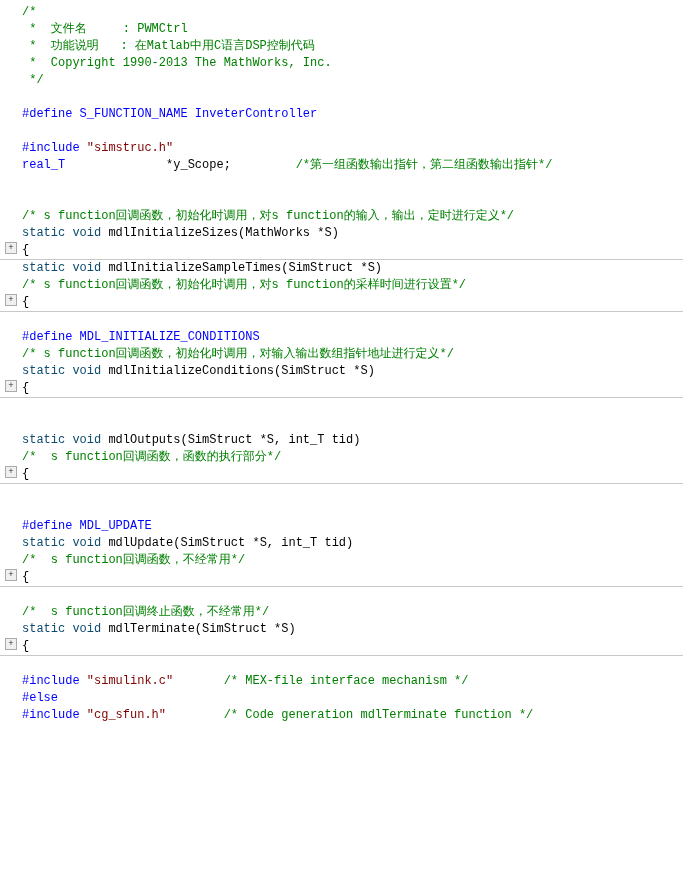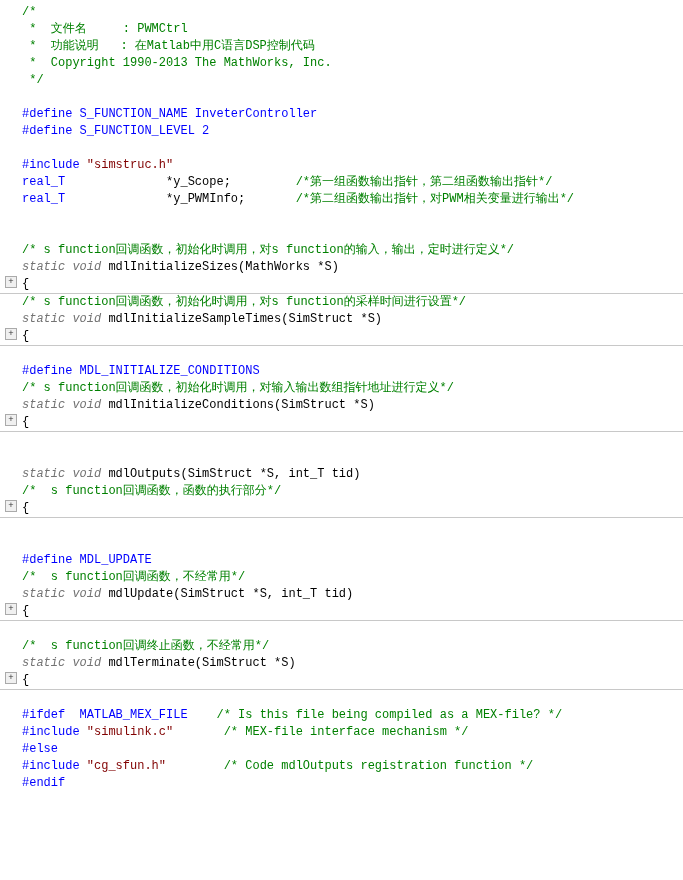--- a/index.html
+++ b/index.html
@@ -54,21 +54,21 @@
       cursor: pointer;
       line-height: 1;
     }
     .line-content {
       flex: 1;
       white-space: pre;
       padding-left: 2px;
     }
     
     .c-comment { color: #008000; }
-    .c-keyword { color: #737373; font-style: italic; }
+    .c-keyword { color: #0c4a6e; }
     .c-preprocessor { color: #0000ff; }
     .c-type { color: #0000ff; }
     .c-string { color: #800000; }
     .c-normal { color: #000000; }
 
     .separator-line {
       border-bottom: 1px solid #c8c8c8;
       margin: 0;
     }
 
@@ -80,58 +80,54 @@
 <body>
 
 <div id="code-editor">
 <div class="code-line"><div class="fold-gutter"></div><div class="line-content"><span class="c-comment">/*</span></div></div>
     <div class="code-line"><div class="fold-gutter"></div><div class="line-content"><span class="c-comment"> *  文件名     : PWMCtrl</span></div></div>
     <div class="code-line"><div class="fold-gutter"></div><div class="line-content"><span class="c-comment"> *  功能说明   : 在Matlab中用C语言DSP控制代码</span></div></div>
     <div class="code-line"><div class="fold-gutter"></div><div class="line-content"><span class="c-comment"> *  Copyright 1990-2013 The MathWorks, Inc.</span></div></div>
     <div class="code-line"><div class="fold-gutter"></div><div class="line-content"><span class="c-comment"> */</span></div></div>
     <div class="blank-line"></div>
     <div class="code-line"><div class="fold-gutter"></div><div class="line-content"><span class="c-preprocessor">#define S_FUNCTION_NAME InveterController</span></div></div>
-    <div class="code-line"><div class="fold-gutter"></div><div class="line-content"><span class="c-preprocessor">#define S_FUNCTION_LEVEL 2</span></div></div>
     <div class="blank-line"></div>
     <div class="code-line"><div class="fold-gutter"></div><div class="line-content"><span class="c-preprocessor">#include </span><span class="c-string">"simstruc.h"</span></div></div>
     <div class="code-line"><div class="fold-gutter"></div><div class="line-content"><span class="c-type">real_T</span><span class="c-normal">              *y_Scope;</span><span class="c-comment">         /*第一组函数输出指针，第二组函数输出指针*/</span></div></div>
-    <div class="code-line"><div class="fold-gutter"></div><div class="line-content"><span class="c-type">real_T</span><span class="c-normal">              *y_PWMInfo;</span><span class="c-comment">       /*第二组函数输出指针，对PWM相关变量进行输出*/</span></div></div>
     <div class="blank-line"></div>
     <div class="blank-line"></div>
     <div class="code-line"><div class="fold-gutter"></div><div class="line-content"><span class="c-comment">/* s function回调函数，初始化时调用，对s function的输入，输出，定时进行定义*/</span></div></div>
     <div class="code-line"><div class="fold-gutter"></div><div class="line-content"><span class="c-keyword">static void </span><span class="c-normal">mdlInitializeSizes(MathWorks *S)</span></div></div>
     <div class="code-line"><div class="fold-gutter"><div class="fold-btn">+</div></div><div class="line-content"><span class="c-normal">{</span></div></div>
     <div class="separator-line"></div>
+    <div class="code-line"><div class="fold-gutter"></div><div class="line-content"><span class="c-keyword">static void </span><span class="c-normal">mdlInitializeSampleTimes(SimStruct *S)</span></div></div>
     <div class="code-line"><div class="fold-gutter"></div><div class="line-content"><span class="c-comment">/* s function回调函数，初始化时调用，对s function的采样时间进行设置*/</span></div></div>
-    <div class="code-line"><div class="fold-gutter"></div><div class="line-content"><span class="c-keyword">static void </span><span class="c-normal">mdlInitializeSampleTimes(SimStruct *S)</span></div></div>
     <div class="code-line"><div class="fold-gutter"><div class="fold-btn">+</div></div><div class="line-content"><span class="c-normal">{</span></div></div>
     <div class="separator-line"></div>
     <div class="blank-line"></div>
     <div class="code-line"><div class="fold-gutter"></div><div class="line-content"><span class="c-preprocessor">#define MDL_INITIALIZE_CONDITIONS</span></div></div>
     <div class="code-line"><div class="fold-gutter"></div><div class="line-content"><span class="c-comment">/* s function回调函数，初始化时调用，对输入输出数组指针地址进行定义*/</span></div></div>
     <div class="code-line"><div class="fold-gutter"></div><div class="line-content"><span class="c-keyword">static void </span><span class="c-normal">mdlInitializeConditions(SimStruct *S)</span></div></div>
     <div class="code-line"><div class="fold-gutter"><div class="fold-btn">+</div></div><div class="line-content"><span class="c-normal">{</span></div></div>
     <div class="separator-line"></div>
     <div class="blank-line"></div>
     <div class="blank-line"></div>
     <div class="code-line"><div class="fold-gutter"></div><div class="line-content"><span class="c-keyword">static void </span><span class="c-normal">mdlOutputs(SimStruct *S, int_T tid)</span></div></div>
     <div class="code-line"><div class="fold-gutter"></div><div class="line-content"><span class="c-comment">/*  s function回调函数，函数的执行部分*/</span></div></div>
     <div class="code-line"><div class="fold-gutter"><div class="fold-btn">+</div></div><div class="line-content"><span class="c-normal">{</span></div></div>
     <div class="separator-line"></div>
     <div class="blank-line"></div>
     <div class="blank-line"></div>
     <div class="code-line"><div class="fold-gutter"></div><div class="line-content"><span class="c-preprocessor">#define MDL_UPDATE</span></div></div>
+    <div class="code-line"><div class="fold-gutter"></div><div class="line-content"><span class="c-keyword">static void </span><span class="c-normal">mdlUpdate(SimStruct *S, int_T tid)</span></div></div>
     <div class="code-line"><div class="fold-gutter"></div><div class="line-content"><span class="c-comment">/*  s function回调函数，不经常用*/</span></div></div>
-    <div class="code-line"><div class="fold-gutter"></div><div class="line-content"><span class="c-keyword">static void </span><span class="c-normal">mdlUpdate(SimStruct *S, int_T tid)</span></div></div>
     <div class="code-line"><div class="fold-gutter"><div class="fold-btn">+</div></div><div class="line-content"><span class="c-normal">{</span></div></div>
     <div class="separator-line"></div>
     <div class="blank-line"></div>
     <div class="code-line"><div class="fold-gutter"></div><div class="line-content"><span class="c-comment">/*  s function回调终止函数，不经常用*/</span></div></div>
     <div class="code-line"><div class="fold-gutter"></div><div class="line-content"><span class="c-keyword">static void </span><span class="c-normal">mdlTerminate(SimStruct *S)</span></div></div>
     <div class="code-line"><div class="fold-gutter"><div class="fold-btn">+</div></div><div class="line-content"><span class="c-normal">{</span></div></div>
     <div class="separator-line"></div>
     <div class="blank-line"></div>
-    <div class="code-line"><div class="fold-gutter"></div><div class="line-content"><span class="c-preprocessor">#ifdef  MATLAB_MEX_FILE</span><span class="c-comment">    /* Is this file being compiled as a MEX-file? */</span></div></div>
     <div class="code-line"><div class="fold-gutter"></div><div class="line-content"><span class="c-preprocessor">#include </span><span class="c-string">"simulink.c"</span><span class="c-comment">       /* MEX-file interface mechanism */</span></div></div>
     <div class="code-line"><div class="fold-gutter"></div><div class="line-content"><span class="c-preprocessor">#else</span></div></div>
-    <div class="code-line"><div class="fold-gutter"></div><div class="line-content"><span class="c-preprocessor">#include </span><span class="c-string">"cg_sfun.h"</span><span class="c-comment">        /* Code mdlOutputs registration function */</span></div></div>
-    <div class="code-line"><div class="fold-gutter"></div><div class="line-content"><span class="c-preprocessor">#endif</span></div></div>
+    <div class="code-line"><div class="fold-gutter"></div><div class="line-content"><span class="c-preprocessor">#include </span><span class="c-string">"cg_sfun.h"</span><span class="c-comment">        /* Code generation mdlTerminate function */</span></div></div>
   </div>
 
 </body></html>

